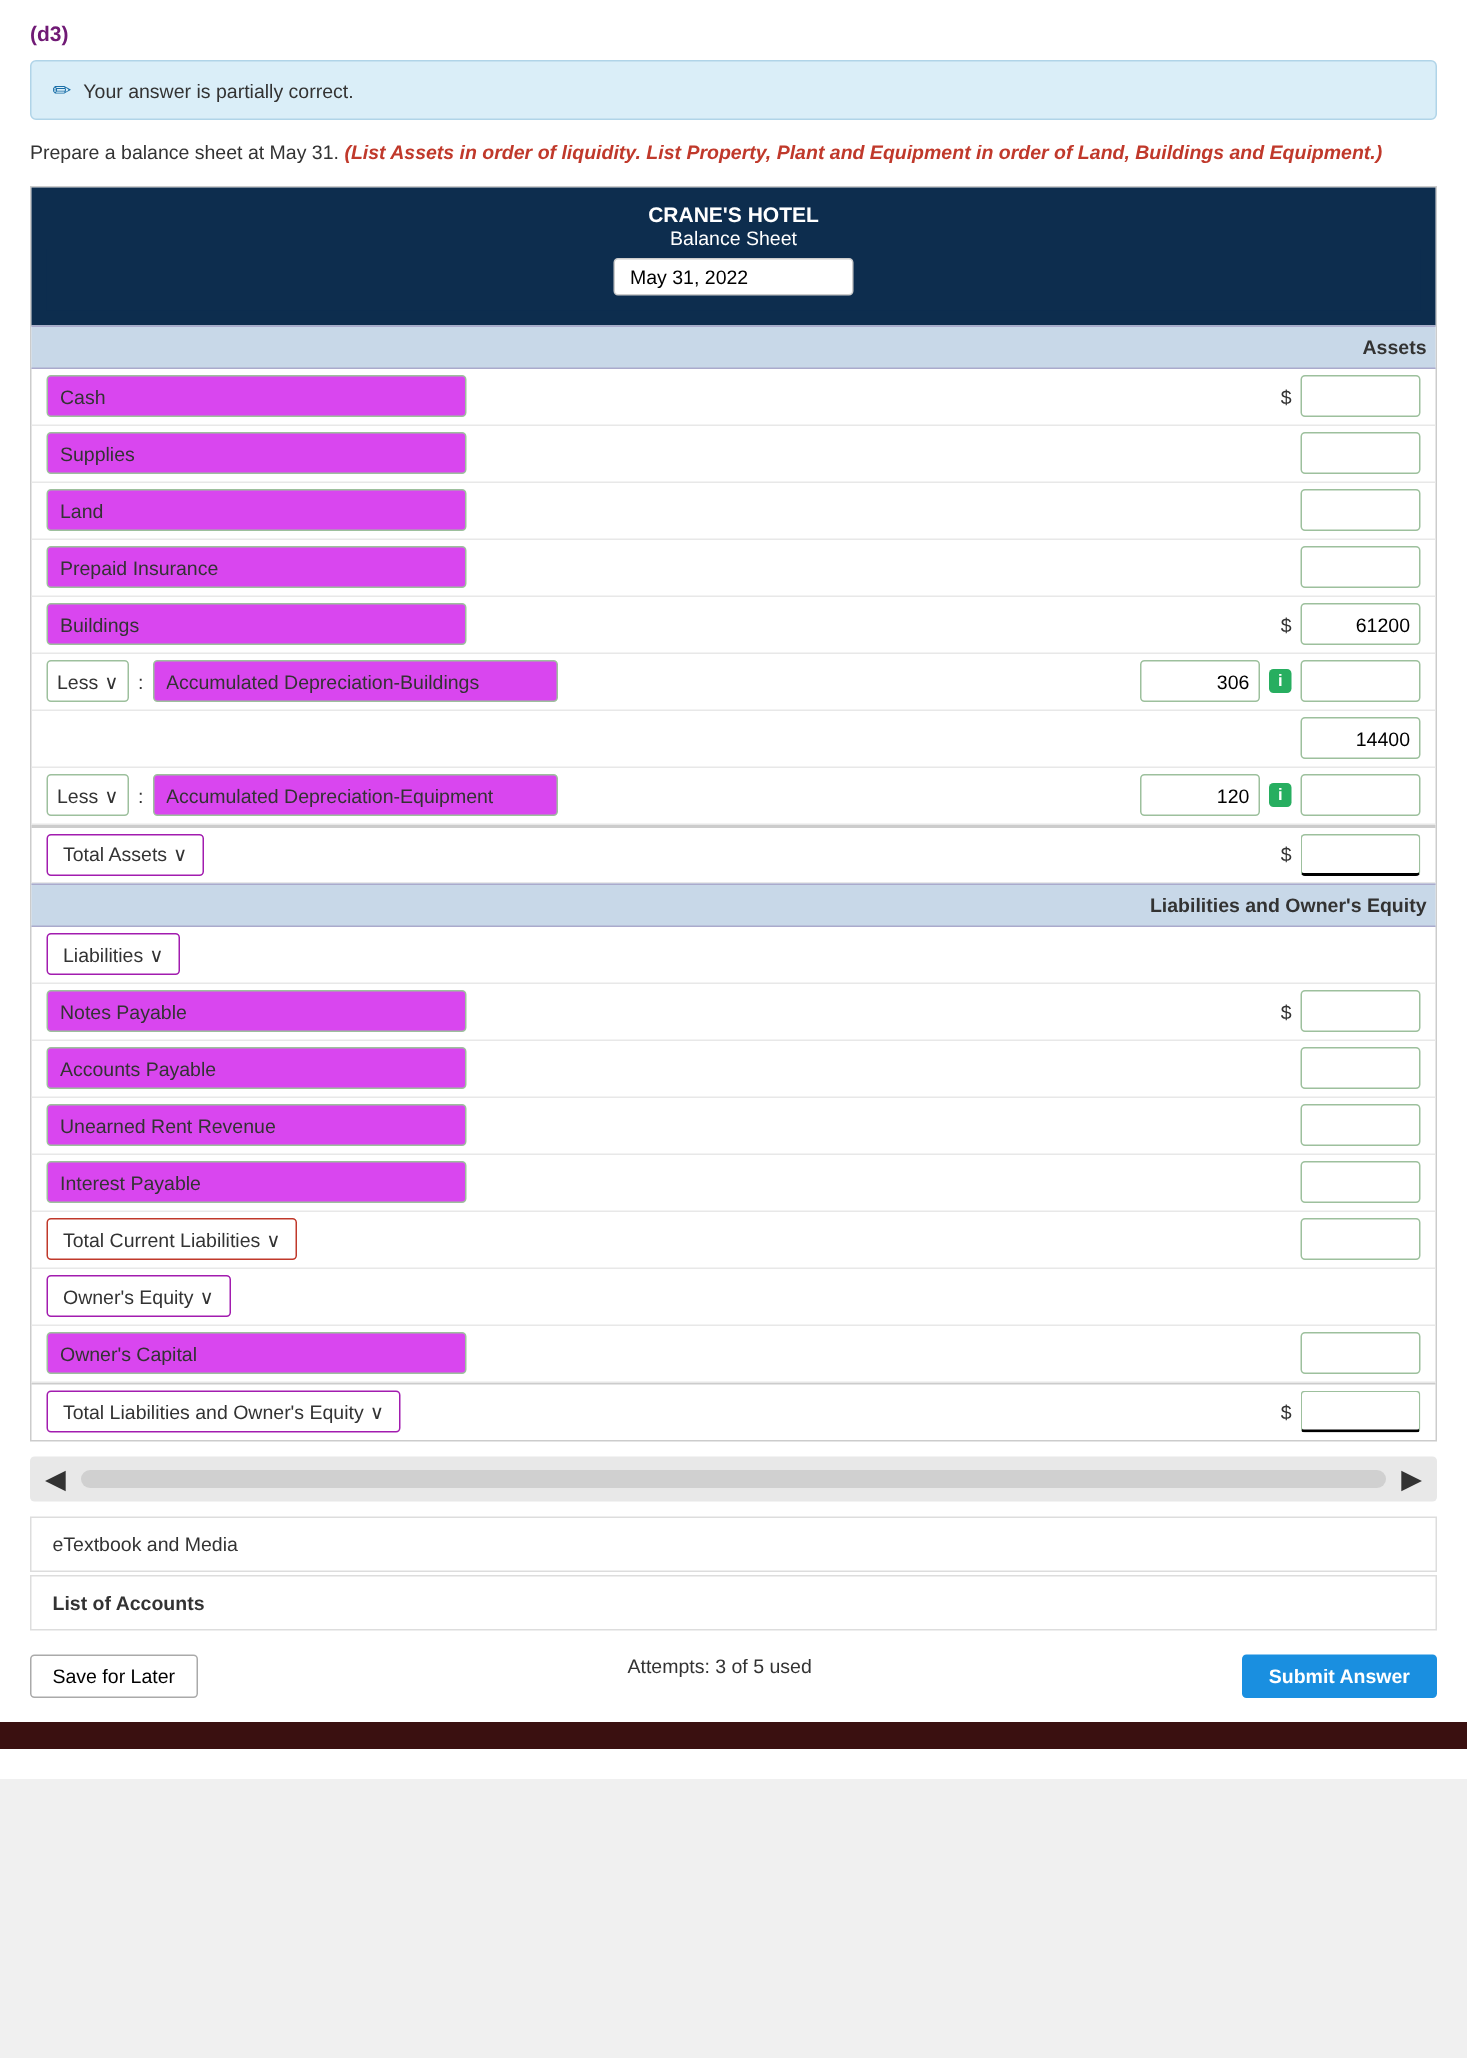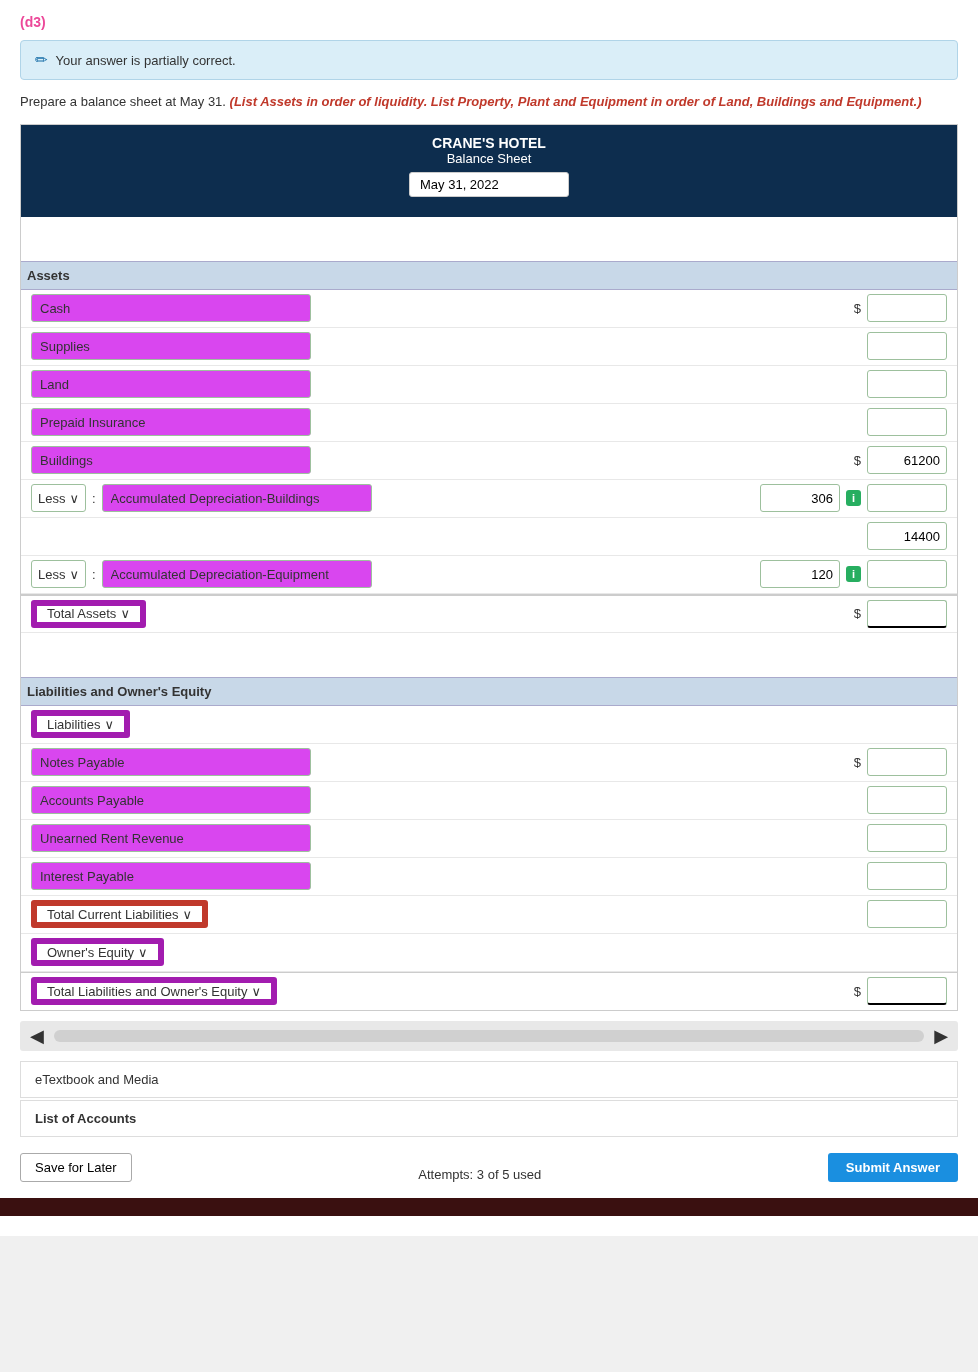--- a/index.html
+++ b/index.html
@@ -9,21 +9,21 @@
       background: #f0f0f0;
       color: #333;
     }
     .outer-wrapper {
       max-width: 978px;
       margin: 0 auto;
       background: #fff;
       padding-bottom: 20px;
     }
     .section-label {
-      color: #ec4899;
+      color: #701a75;
       font-size: 14px;
       font-weight: bold;
       padding: 14px 20px 10px;
     }
     .partial-correct-banner {
       background: #daeef8;
       border: 1px solid #b0d4e8;
       border-radius: 4px;
       margin: 0 20px 12px;
       padding: 10px 14px;
@@ -91,27 +91,26 @@
       content: '∨';
       position: absolute;
       right: 8px;
       top: 50%;
       transform: translateY(-50%);
       pointer-events: none;
       font-size: 13px;
     }
     .section-header {
       background: #c8d8e8;
-      text-align: left;
+      text-align: right;
       font-weight: bold;
       padding: 6px;
       font-size: 13px;
       border-top: 1px solid #aac;
       border-bottom: 1px solid #aac;
-      margin-top: 44px;
     }
     .row {
       display: flex;
       align-items: center;
       padding: 4px 10px;
       border-bottom: 1px solid #e8e8e8;
       gap: 6px;
       min-height: 38px;
     }
     .row:last-child { border-bottom: none; }
@@ -141,21 +140,21 @@
       border-radius: 3px;
       background: #fff;
       text-align: right;
       padding: 4px 6px;
       font-size: 13px;
     }
     .dropdown-btn {
       display: flex;
       align-items: center;
       gap: 4px;
-      border: 6px solid #a21caf;
+      border: 1px solid #a21caf;
       border-radius: 3px;
       background: #fff;
       padding: 4px 10px;
       font-size: 13px;
       cursor: pointer;
       height: 28px;
     }
     .dropdown-btn.red-border {
       border-color: #c0392b;
     }
@@ -220,21 +219,21 @@
     .list-accounts-row {
       border: 1px solid #ddd;
       padding: 10px 14px;
       font-size: 13px;
       cursor: pointer;
       background: #fff;
       font-weight: bold;
     }
     .bottom-bar {
       display: flex;
-      align-items: flex-end;
+      align-items: flex-start;
       justify-content: space-between;
       margin: 10px 20px 0;
       padding: 6px 0;
     }
     .save-later-btn {
       border: 1px solid #aaa;
       background: #fff;
       border-radius: 3px;
       padding: 6px 14px;
       font-size: 13px;
@@ -408,20 +407,25 @@
       <input class="amount-box" type="text" value="" style="">
     </div>
 
     <div class="row">
       <div class="dropdown-btn">
         <span>Owner's Equity</span>
         <span>∨</span>
       </div>
     </div>
 
+    <div class="row">
+      <input class="input-field account-field" type="text" value="Owner's Capital" style="">
+      <div class="spacer"></div>
+      <input class="amount-box" type="text" value="" style="">
+    </div>
 
     <div class="row" style="border-top:1px solid #ccc;">
       <div class="dropdown-btn">
         <span>Total Liabilities and Owner's Equity</span>
         <span>∨</span>
       </div>
       <div class="spacer"></div>
       <span class="dollar-sign">$</span>
       <input class="amount-box" style="border-bottom: 2px solid rgb(0, 0, 0);" type="text" value="">
     </div>

